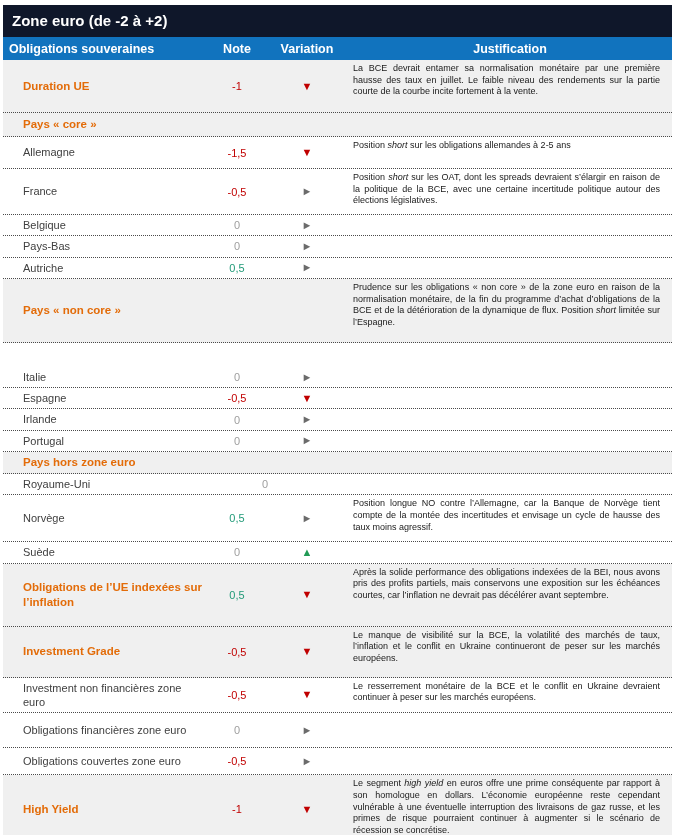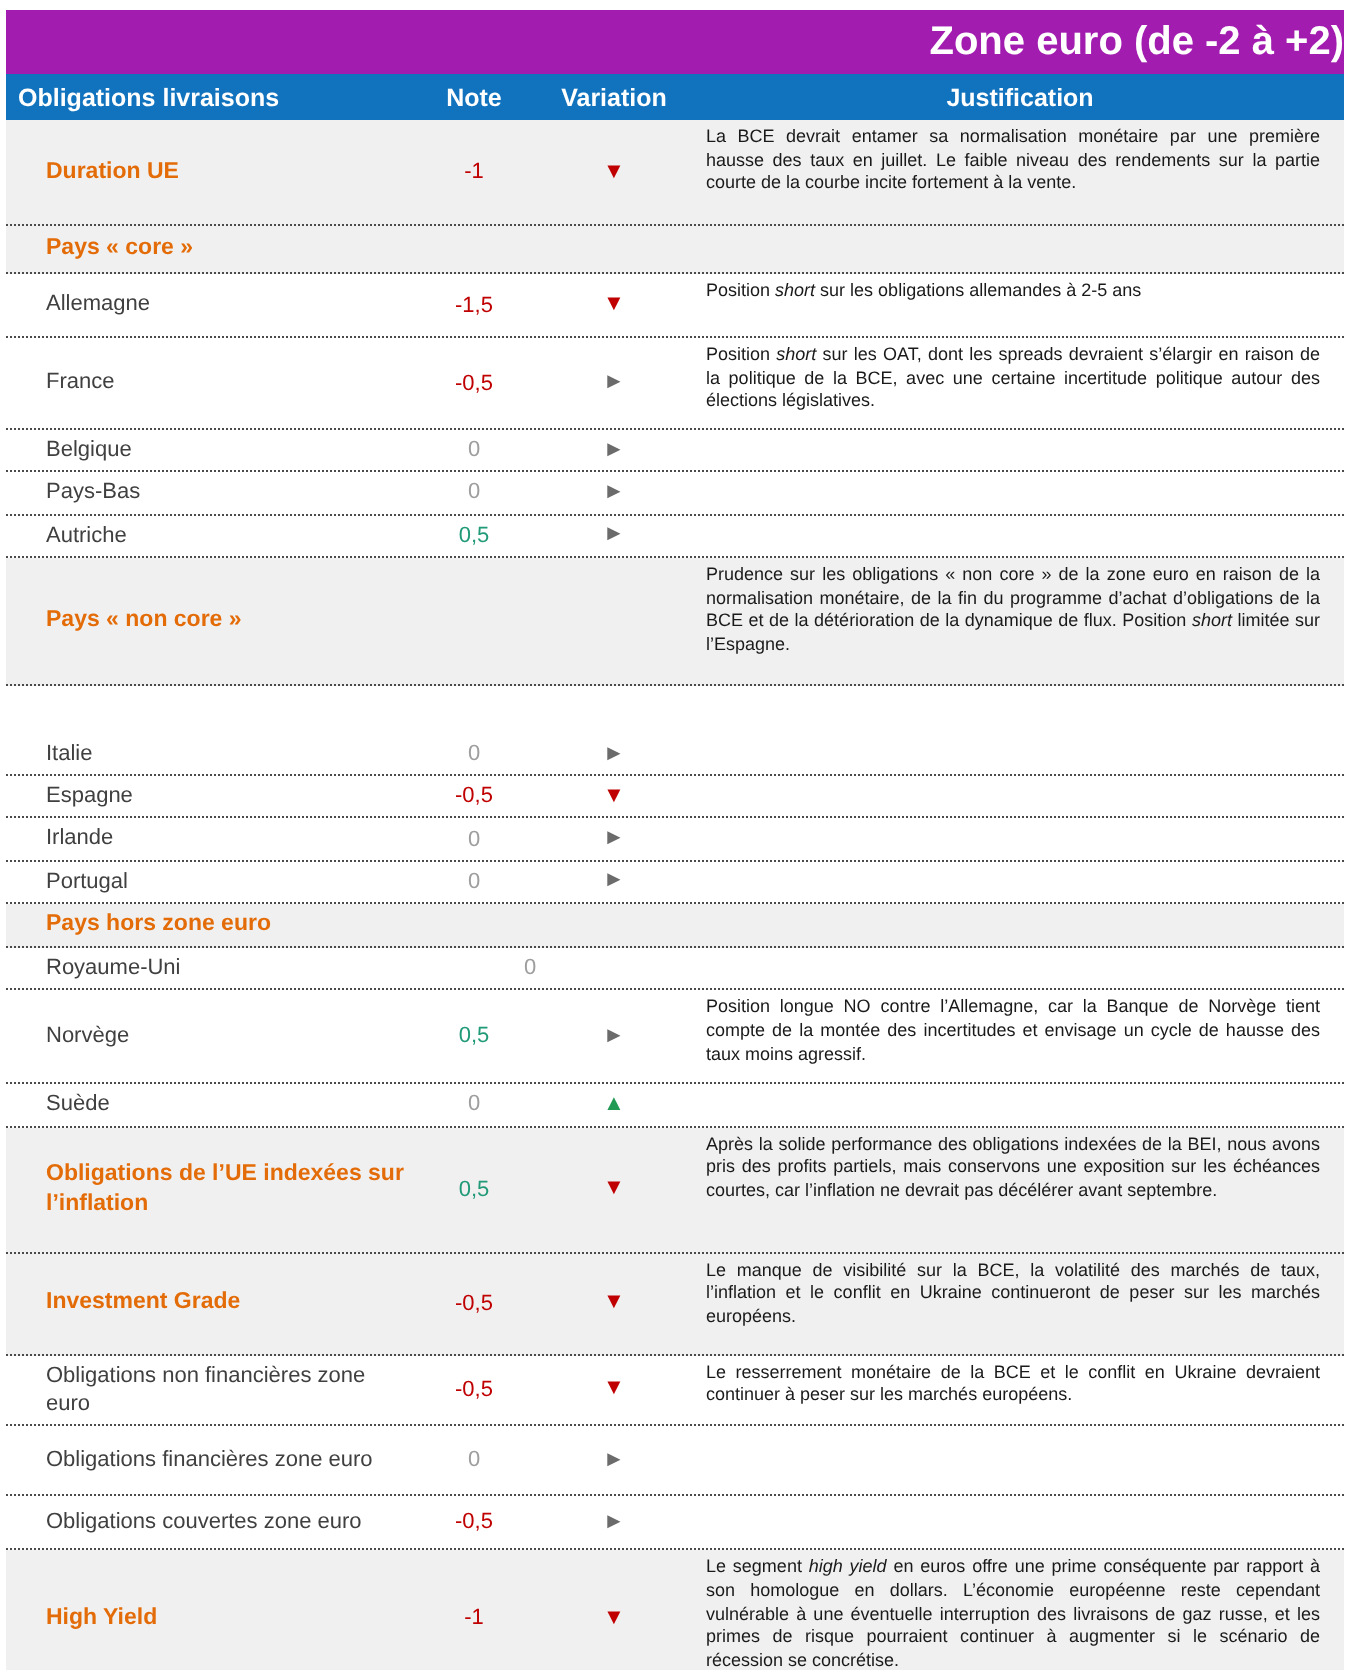--- a/index.html
+++ b/index.html
@@ -1,19 +1,19 @@
 <!DOCTYPE html>
 <html><head>
 <meta charset="utf-8">
 <style>
   html,body{margin:0;padding:0;background:#ffffff;}
   body{width:674px;height:835px;overflow:hidden;font-family:"Liberation Sans",sans-serif;}
   .page{margin:5px 2px 0 3px;width:669px;}
-  .titlebar{height:32px;background:#a21caf;color:#fff;font-weight:bold;font-size:20px;
-            line-height:32px;padding-left:9px;box-sizing:border-box;text-align:right;}
+  .titlebar{height:32px;background:#0f172a;color:#fff;font-weight:bold;font-size:15px;
+            line-height:32px;padding-left:9px;box-sizing:border-box;}
   .colheader{height:23px;background:#1173BE;color:#fff;font-weight:bold;font-size:12.5px;
              display:grid;grid-template-columns:205px 58px 82px 1fr;align-items:center;}
   .colheader .h-name{padding-left:6px;}
   .colheader .h-c{text-align:center;}
   .row{display:grid;grid-template-columns:205px 58px 82px 1fr;align-items:center;
        border-bottom:1px dotted #4a4a4a;background:#ffffff;}
   .row.shaded{background:#F0F0F0;}
   .cell.name{padding:3px 2px 3px 20px;font-size:11px;color:#404040;line-height:1.3;}
   .row.section .cell.name, .row.subheader .cell.name{
       color:#E36C09;font-weight:bold;font-size:11.5px;}
@@ -28,21 +28,21 @@
   .cell.just{align-self:stretch;font-size:9px;line-height:1.3;color:#1a1a1a;
              text-align:justify;padding:3px 12px 2px 5px;box-sizing:border-box;}
   .cell.just i{font-style:italic;}
 </style>
 </head>
 <body>
 
 <div class="page">
   <div class="titlebar">Zone euro (de -2 à +2)</div>
   <div class="colheader">
-    <div class="h-name">Obligations livraisons</div>
+    <div class="h-name">Obligations souveraines</div>
     <div class="h-c">Note</div>
     <div class="h-c">Variation</div>
     <div class="h-c">Justification</div>
   </div>
   <div id="rows">
   <div class="row section shaded" style="min-height: 52px;">
     <div class="cell name">Duration UE</div>
     <div class="cell note red">-1</div>
     <div class="cell var red">▼</div>
     <div class="cell just">La BCE devrait entamer sa normalisation monétaire par une première hausse des taux en juillet. Le faible niveau des rendements sur la partie courte de la courbe incite fortement à la vente.</div>
@@ -161,21 +161,21 @@
   </div>
 
   <div class="row section shaded" style="min-height: 50px;">
     <div class="cell name">Investment Grade</div>
     <div class="cell note red">-0,5</div>
     <div class="cell var red">▼</div>
     <div class="cell just">Le manque de visibilité sur la BCE, la volatilité des marchés de taux, l’inflation et le conflit en Ukraine continueront de peser sur les marchés européens.</div>
   </div>
 
   <div class="row item" style="min-height: 34px;">
-    <div class="cell name">Obligations non financières zone euro</div>
+    <div class="cell name">Investment non financières zone euro</div>
     <div class="cell note red">-0,5</div>
     <div class="cell var red">▼</div>
     <div class="cell just">Le resserrement monétaire de la BCE et le conflit en Ukraine devraient continuer à peser sur les marchés européens.</div>
   </div>
 
   <div class="row item" style="min-height: 34px;">
     <div class="cell name">Obligations financières zone euro</div>
     <div class="cell note gray">0</div>
     <div class="cell var gray">►</div>
     <div class="cell just"></div>

